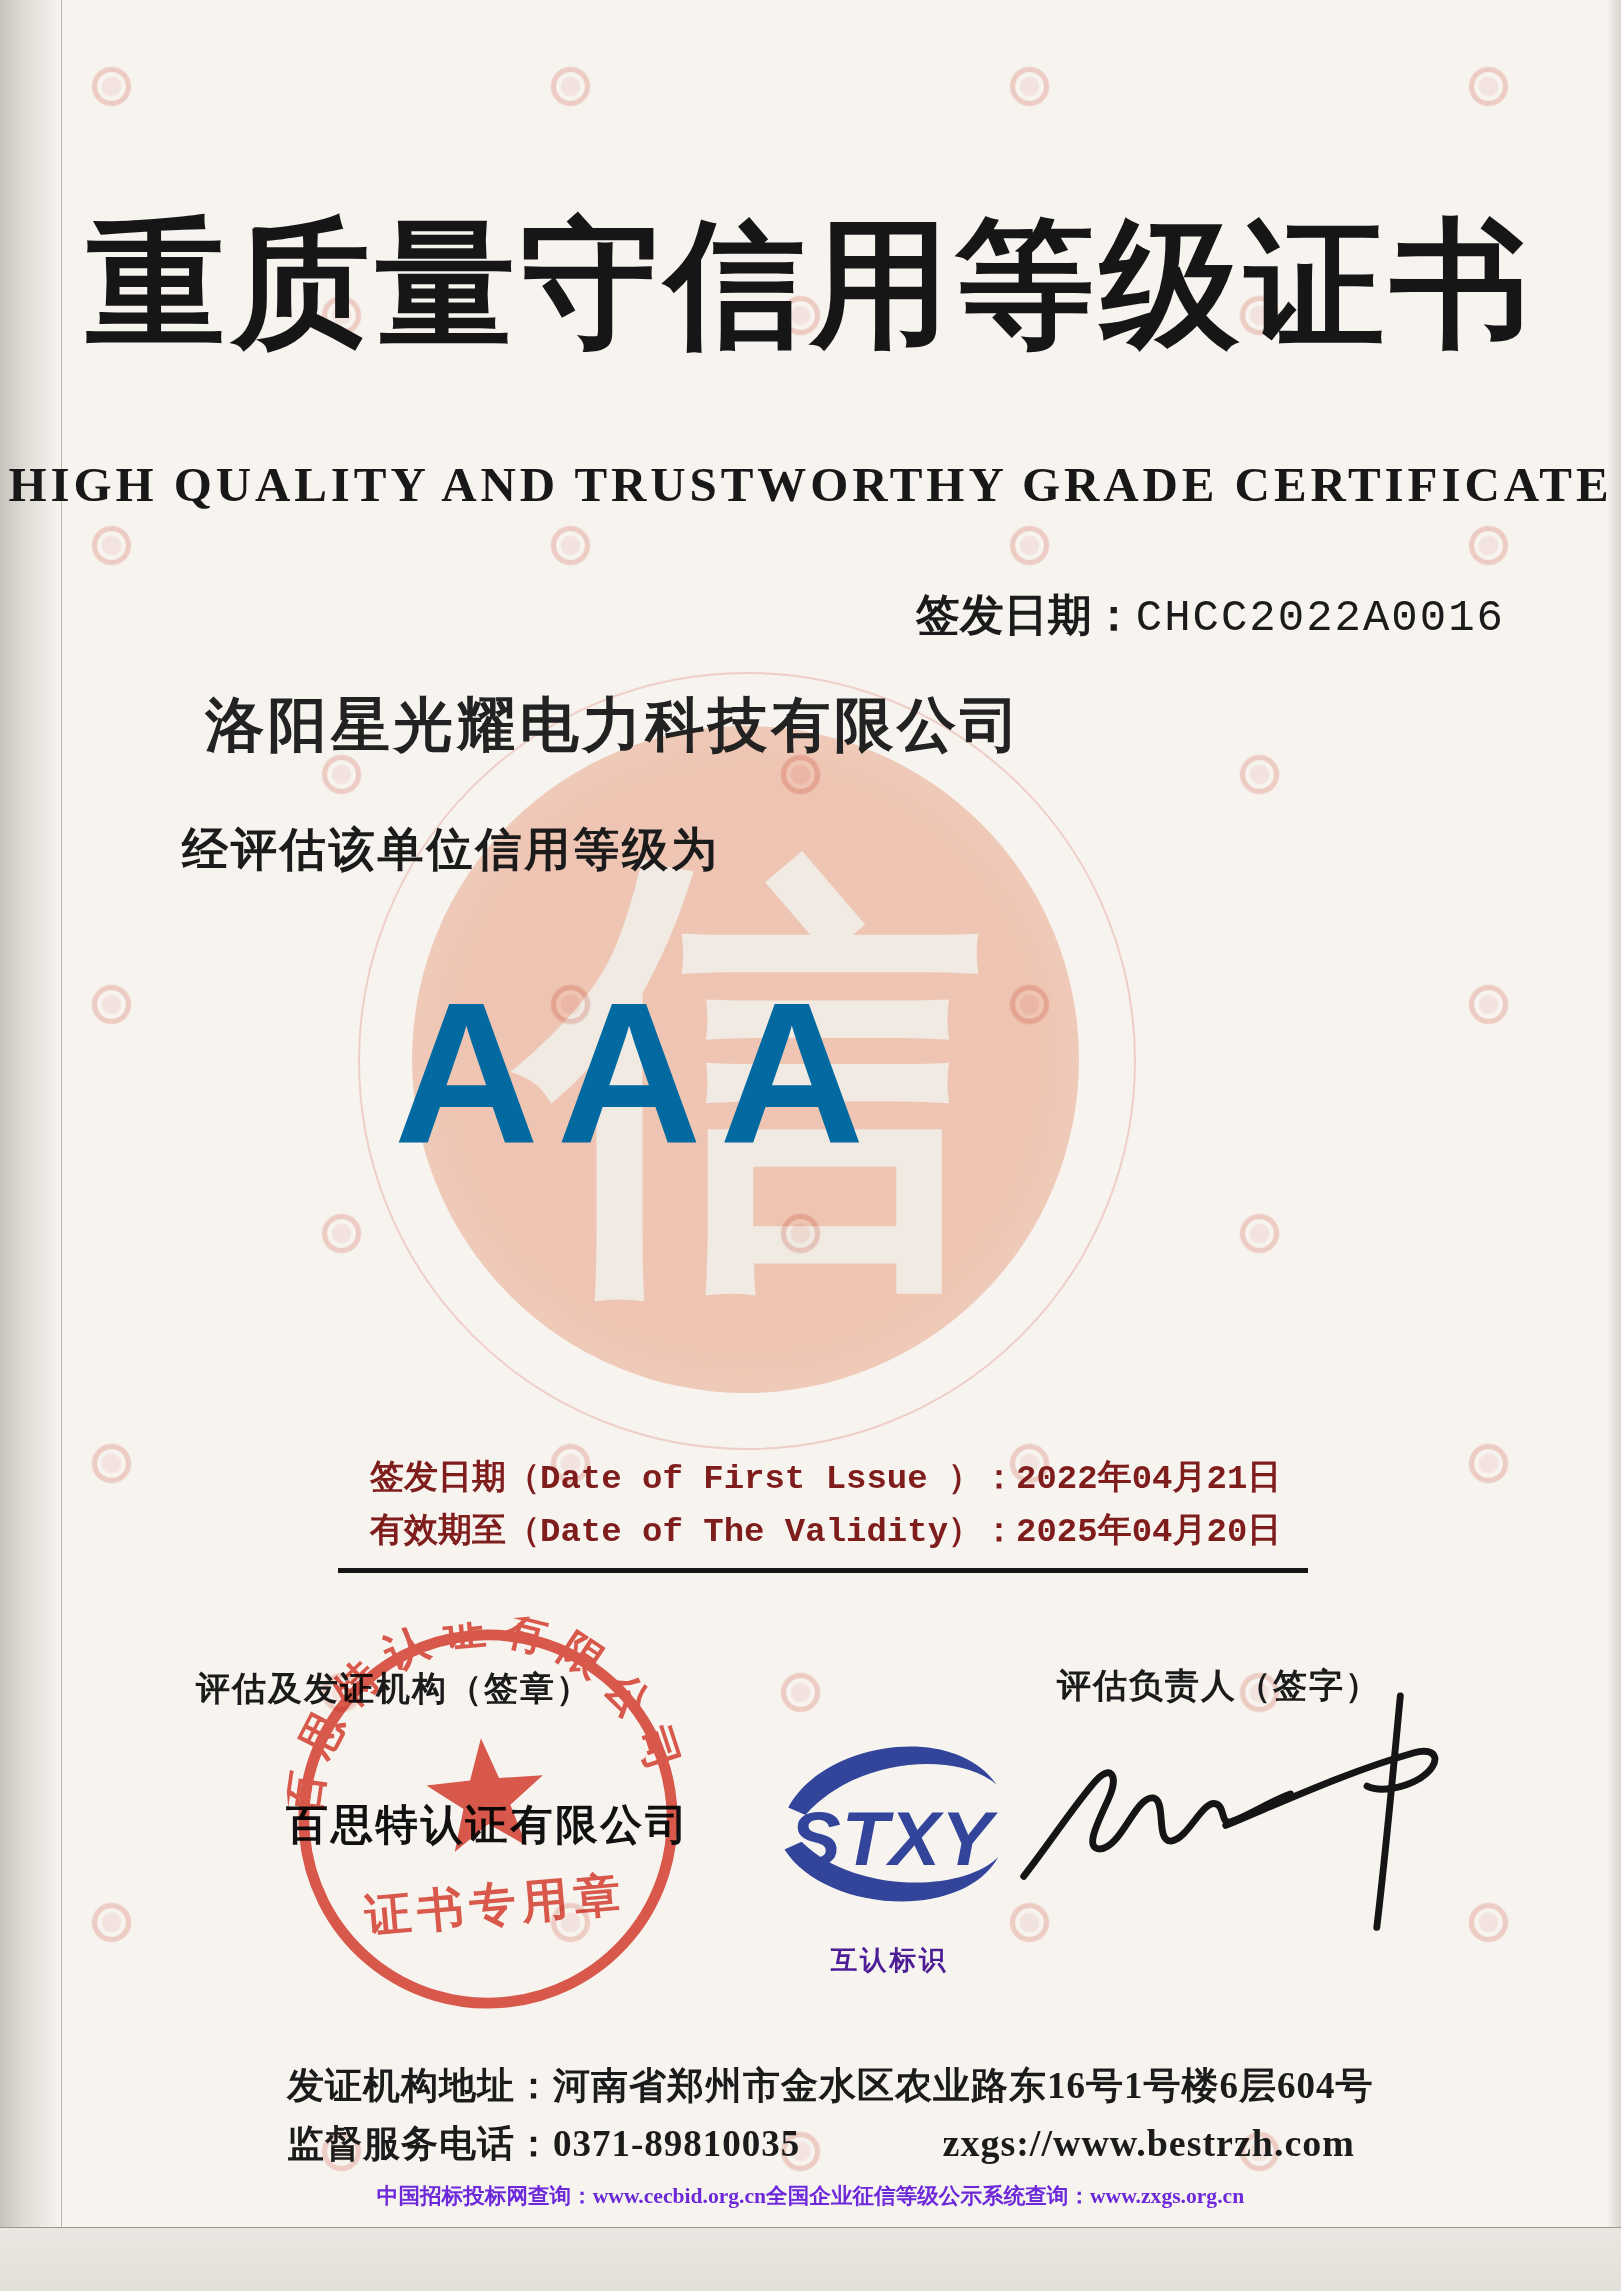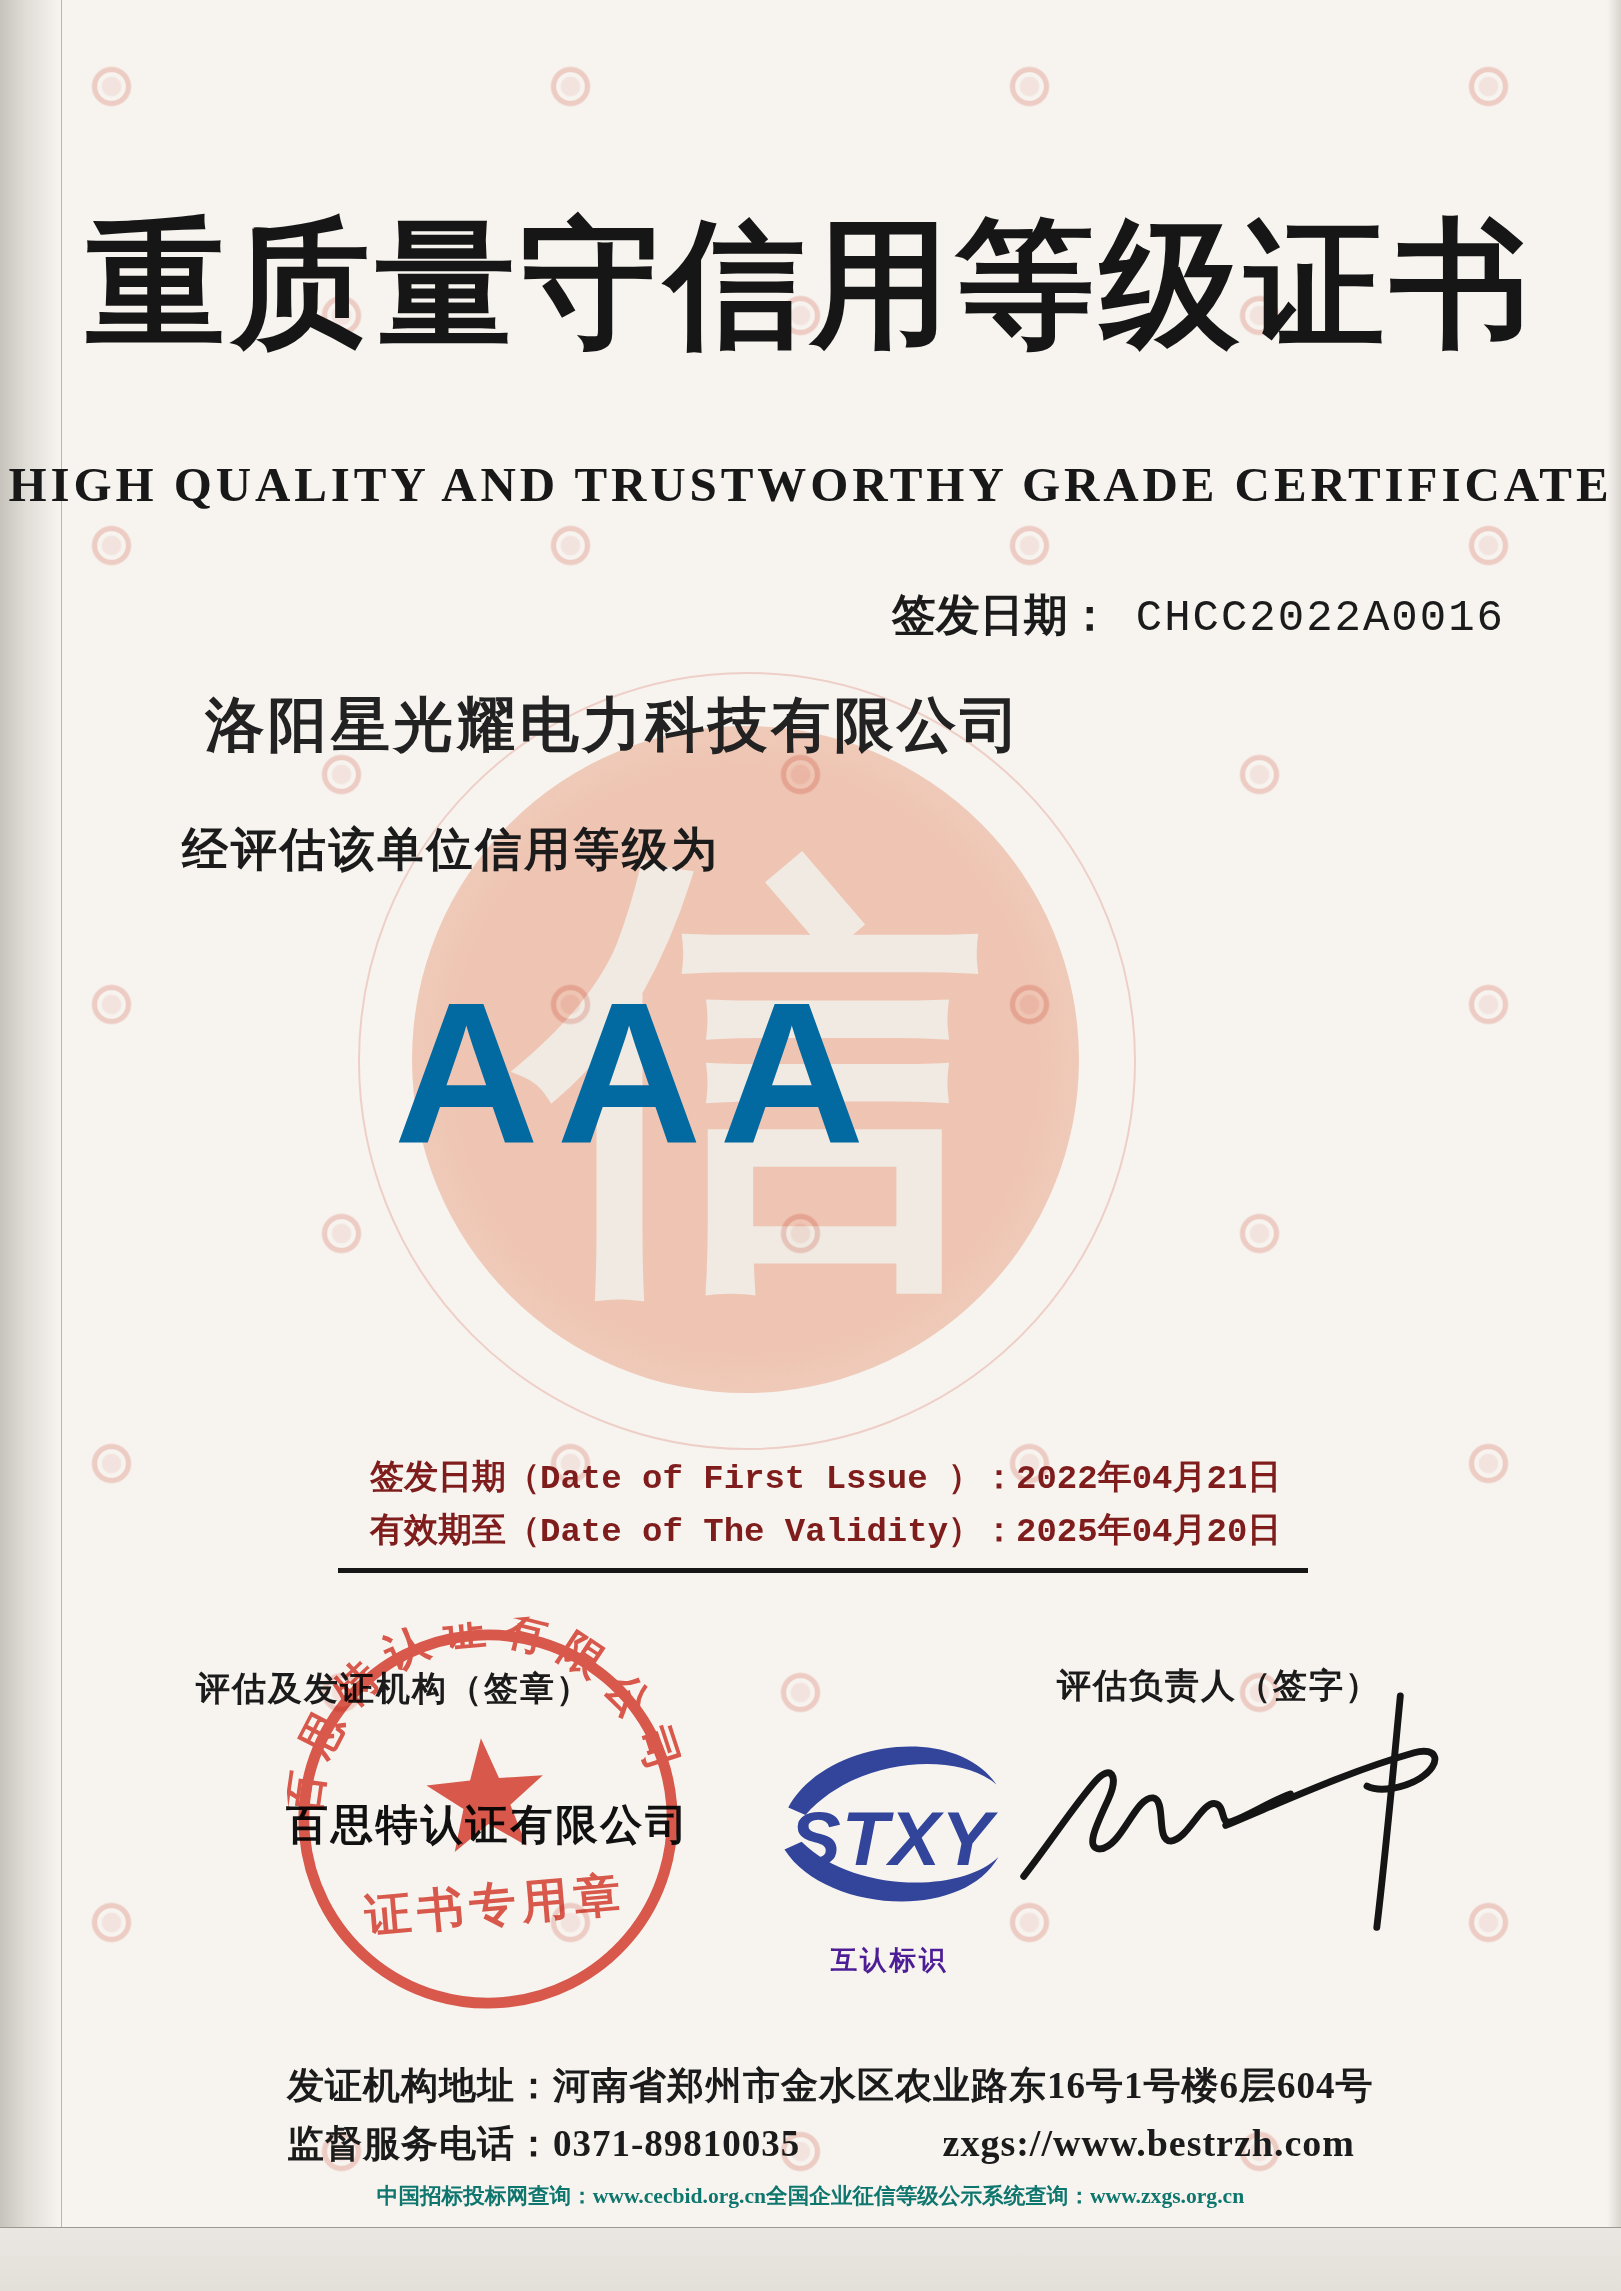--- a/index.html
+++ b/index.html
@@ -63,21 +63,21 @@
   .title-en{
     position:absolute;top:416px;left:0;width:1621px;z-index:3;
     text-align:center;font-size:49px;font-weight:bold;letter-spacing:3.9px;
     white-space:nowrap;color:#181818;margin-top:40px;
   }
   .serial{
     position:absolute;top:586px;right:116px;z-index:3;white-space:nowrap;
     font-size:44px;
   }
   .serial .lab{font-weight:bold;}
-  .serial .num{font-family:"Liberation Mono", monospace;letter-spacing:2px;margin-left:24px;}
+  .serial .num{font-family:"Liberation Mono", monospace;letter-spacing:2px;}
   .company{
     position:absolute;top:686px;left:75px;width:1078px;z-index:3;
     text-align:center;font-size:59px;font-weight:bold;letter-spacing:3.9px;
     font-family:"Liberation Sans", sans-serif;white-space:nowrap;color:#222;
   }
   .assess{
     position:absolute;top:819px;left:182px;z-index:3;
     font-size:46px;font-weight:bold;letter-spacing:2.9px;white-space:nowrap;
   }
   .grade{
@@ -121,21 +121,21 @@
   }
   .footer-row{
     position:absolute;top:2119px;left:287px;width:1068px;z-index:3;
     display:flex;justify-content:space-between;align-items:baseline;white-space:nowrap;
   }
   .footer-phone{font-size:37px;font-weight:600;letter-spacing:1px;}
   .footer-site{font-size:38px;font-weight:600;letter-spacing:1px;}
   .query-line{
     position:absolute;top:2181px;left:0;width:1621px;z-index:3;
     display:flex;justify-content:center;
-    font-size:21.6px;font-weight:600;color:#0f766e;white-space:nowrap;
+    font-size:21.6px;font-weight:600;color:#6d28d9;white-space:nowrap;
   }
 </style>
 </head>
 <body>
 
 <div class="page">
 
   <div class="scan-left"></div>
   <div class="scan-right"></div>
   <div class="scan-bottom"></div>

